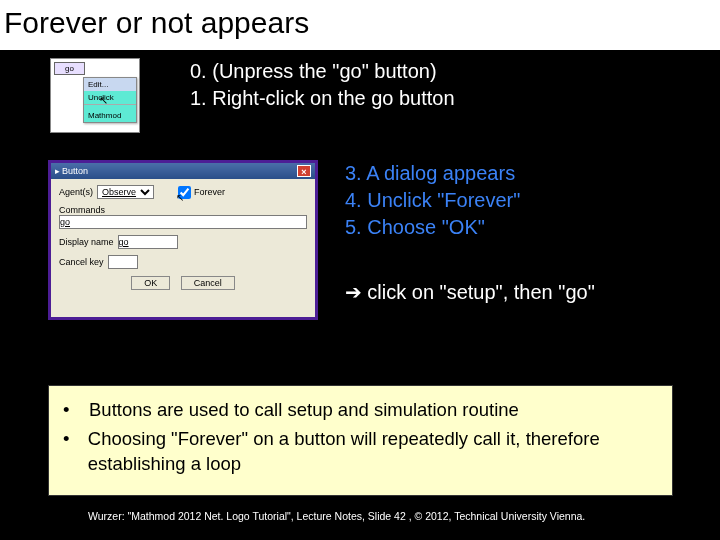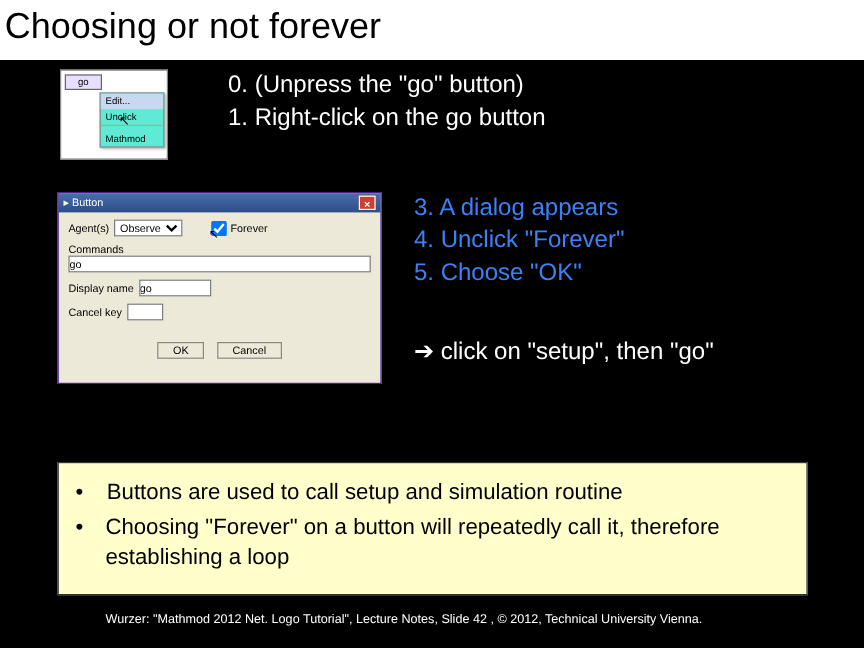--- a/index.html
+++ b/index.html
@@ -66,21 +66,21 @@
     line-height: 1.35;
   }
   
   
   .mid-row { position: relative; height: 175px; }
   .dialog {
     position: absolute;
     left: 48px; top: 0;
     width: 270px; height: 160px;
     background: #ece9d8;
-    border: 1px solid #4c1d95;
+    border: 3px solid #4c1d95;
     font-size: 9px;
   }
   .dialog .tb {
     background: linear-gradient(#4a6ea9, #2a4e89);
     color: #fff;
     padding: 2px 4px;
     display: flex;
     justify-content: space-between;
     align-items: center;
   }
@@ -95,36 +95,37 @@
     font-weight: bold;
   }
   .dialog .body { padding: 6px 8px; }
   .dialog .row { margin-bottom: 6px; display: flex; align-items: center; gap: 4px; }
   .dialog label { font-size: 9px; }
   .dialog select, .dialog input[type=text] {
     font-size: 9px;
     border: 1px solid #7a7a7a;
     height: 14px;
     background: #fff;
+    text-decoration: underline;
   }
   .dialog .forever-row {
     display: inline-flex;
     align-items: center;
     gap: 3px;
     margin-left: 20px;
   }
   .dialog .forever-row .cursor2 {
     position: absolute;
     font-size: 10px;
     margin-left: -2px;
     margin-top: 10px;
   }
   .dialog .btns {
     text-align: center;
-    margin-top: 18px;
+    margin-top: 7px;
   }
   .dialog .btns button {
     font-size: 9px;
     padding: 1px 12px;
     margin: 0 4px;
     background: #ece9d8;
     border: 1px solid #888;
   }
   .steps-b {
     position: absolute;
@@ -159,21 +160,21 @@
     position: absolute;
     left: 88px; top: 510px;
     color: #fff;
     font-size: 10.5px;
   }
 </style>
 </head>
 <body>
 
 <div class="title-bar">
-  <h1>Choosing or not forever</h1>
+  <h1>Forever or not appears</h1>
 </div>
 
 <div class="content">
 
   <div class="top-row">
     <div class="thumb1">
       <span class="go-btn">go</span>
       <div class="ctx">
         <div class="hl">Edit...</div>
         <div>Unclick</div>

